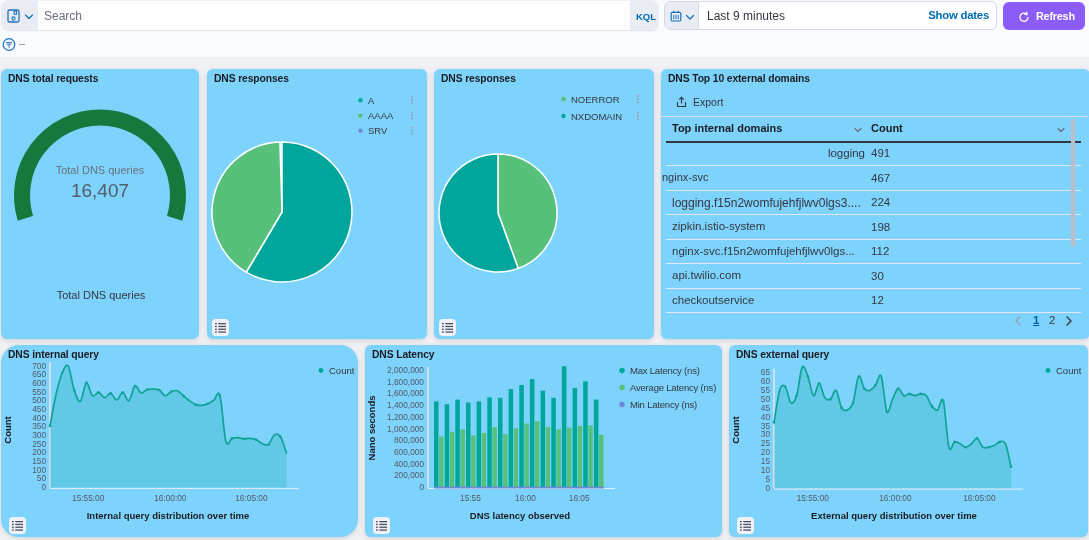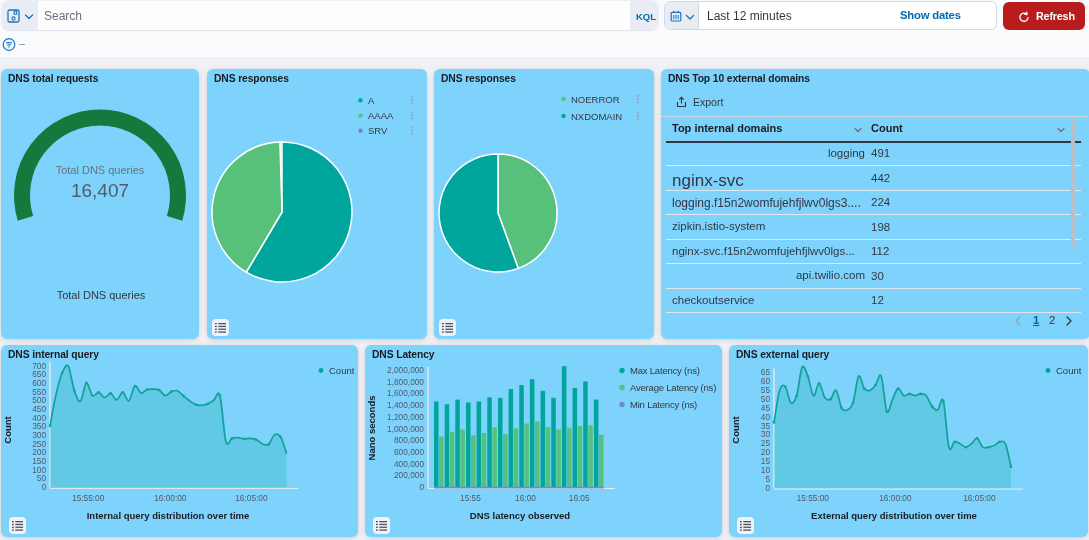--- a/index.html
+++ b/index.html
@@ -30,24 +30,24 @@
       <line x1="3.8" y1="0.8" x2="3.8" y2="3" stroke="#1c73c4" stroke-width="1.2"></line>
       <line x1="8.2" y1="0.8" x2="8.2" y2="3" stroke="#1c73c4" stroke-width="1.2"></line>
       <line x1="3.8" y1="4.9" x2="3.8" y2="9.2" stroke="#1c73c4" stroke-width="1"></line>
       <line x1="6" y1="4.9" x2="6" y2="9.2" stroke="#1c73c4" stroke-width="1"></line>
       <line x1="8.2" y1="4.9" x2="8.2" y2="9.2" stroke="#1c73c4" stroke-width="1"></line>
     </svg>
     <svg width="10" height="12" style="position:absolute;left:20px;top:10px">
       <polyline points="1.5,3.5 5,7 8.5,3.5" fill="none" stroke="#1c73c4" stroke-width="1.3" stroke-linecap="round" stroke-linejoin="round"></polyline>
     </svg>
   </div>
-<div style="position:absolute;left:707px;top:8.5px;font-size:12px;color:#343741;">Last 12 minutes</div>
-<div style="position:absolute;left:900px;top:8.5px;width:89px;text-align:left;font-size:11.3px;font-weight:bold;letter-spacing:-0.2px;color:#006BB4;">Show dates</div>
-
-<div style="position:absolute;left:1003px;top:2px;width:82px;height:27.5px;background:#b91c1c;border-radius:6px;">
+<div style="position:absolute;left:707px;top:8.5px;font-size:12px;color:#343741;">Last 9 minutes</div>
+<div style="position:absolute;left:900px;top:8.5px;width:89px;text-align:right;font-size:11.3px;font-weight:bold;letter-spacing:-0.2px;color:#006BB4;">Show dates</div>
+
+<div style="position:absolute;left:1003px;top:2px;width:82px;height:27.5px;background:#8b5cf6;border-radius:6px;">
     <svg width="12" height="12" style="position:absolute;left:15px;top:8.5px">
       <path d="M10.1,6.2 A4.1,4.1 0 1 1 8.6,3.0" fill="none" stroke="white" stroke-width="1.3"></path>
       <path d="M8.7,0.8 L9.0,3.5 L6.3,3.2" fill="none" stroke="white" stroke-width="1.3" stroke-linejoin="round"></path>
     </svg>
     <div style="position:absolute;left:33px;top:8px;font-size:10.8px;font-weight:bold;letter-spacing:-0.2px;color:#fff;">Refresh</div>
   </div>
 
 <svg width="15" height="15" style="position:absolute;left:2px;top:37px">
     <circle cx="7" cy="7.5" r="5.8" fill="none" stroke="#1c73c4" stroke-width="1.2"></circle>
     <line x1="4" y1="5.7" x2="10" y2="5.7" stroke="#1c73c4" stroke-width="1.2"></line>
@@ -144,48 +144,48 @@
     </svg>
 <div style="position:absolute;left:210px;top:53px;font-size:11px;font-weight:bold;color:#1a1c21;">Count</div>
 <svg width="10" height="10" style="position:absolute;left:395px;top:56px">
       <polyline points="2,3.5 5,6.5 8,3.5" fill="none" stroke="#69707D" stroke-width="1.2" stroke-linecap="round" stroke-linejoin="round"></polyline>
     </svg>
 <div style="position:absolute;left:5px;top:71.5px;width:415px;border-top:2px solid #343741;"></div>
 <div style="position:absolute;left:5px;top:72.5px;width:415px;height:24.5px;border-bottom:1px solid #e3e6ec;"></div>
     <div style="position:absolute;left:11px;top:77.5px;width:193px;font-size:11.5px;color:#343741;white-space:nowrap;overflow:hidden;text-align:right;">logging</div>
     <div style="position:absolute;left:210px;top:78.0px;font-size:11.5px;color:#343741;">491</div>
     <div style="position:absolute;left:5px;top:97.0px;width:415px;height:24.5px;border-bottom:1px solid #e3e6ec;"></div>
-    <div style="position:absolute;left:11px;top:102.0px;width:193px;font-size:17px;color:#343741;white-space:nowrap;overflow:hidden;">nginx-svc</div>
-    <div style="position:absolute;left:210px;top:102.5px;font-size:11.5px;color:#343741;">442</div>
+    <div style="position:absolute;left:1px;top:102.0px;width:193px;font-size:11px;color:#343741;white-space:nowrap;overflow:hidden;">nginx-svc</div>
+    <div style="position:absolute;left:210px;top:102.5px;font-size:11.5px;color:#343741;">467</div>
     <div style="position:absolute;left:5px;top:121.5px;width:415px;height:24.5px;border-bottom:1px solid #e3e6ec;"></div>
     <div style="position:absolute;left:11px;top:126.5px;width:193px;font-size:12px;color:#343741;white-space:nowrap;overflow:hidden;">logging.f15n2womfujehfjlwv0lgs3....</div>
     <div style="position:absolute;left:210px;top:127.0px;font-size:11.5px;color:#343741;">224</div>
     <div style="position:absolute;left:5px;top:146.0px;width:415px;height:24.5px;border-bottom:1px solid #e3e6ec;"></div>
     <div style="position:absolute;left:11px;top:151.0px;width:193px;font-size:11.5px;color:#343741;white-space:nowrap;overflow:hidden;">zipkin.istio-system</div>
     <div style="position:absolute;left:210px;top:151.5px;font-size:11.5px;color:#343741;">198</div>
     <div style="position:absolute;left:5px;top:170.5px;width:415px;height:24.5px;border-bottom:1px solid #e3e6ec;"></div>
     <div style="position:absolute;left:11px;top:175.5px;width:193px;font-size:11.5px;color:#343741;white-space:nowrap;overflow:hidden;">nginx-svc.f15n2womfujehfjlwv0lgs...</div>
     <div style="position:absolute;left:210px;top:176.0px;font-size:11.5px;color:#343741;">112</div>
     <div style="position:absolute;left:5px;top:195.0px;width:415px;height:24.5px;border-bottom:1px solid #e3e6ec;"></div>
-    <div style="position:absolute;left:11px;top:200.0px;width:193px;font-size:11.5px;color:#343741;white-space:nowrap;overflow:hidden;text-align:right;">api.twilio.com</div>
+    <div style="position:absolute;left:11px;top:200.0px;width:193px;font-size:11.5px;color:#343741;white-space:nowrap;overflow:hidden;">api.twilio.com</div>
     <div style="position:absolute;left:210px;top:200.5px;font-size:11.5px;color:#343741;">30</div>
     <div style="position:absolute;left:5px;top:219.5px;width:415px;height:24.5px;border-bottom:1px solid #e3e6ec;"></div>
     <div style="position:absolute;left:11px;top:224.5px;width:193px;font-size:11.5px;color:#343741;white-space:nowrap;overflow:hidden;">checkoutservice</div>
     <div style="position:absolute;left:210px;top:225.0px;font-size:11.5px;color:#343741;">12</div>
 <div style="position:absolute;left:410px;top:50px;width:4px;height:128px;border-radius:2px;background:#b9bfc9;"></div>
 <svg width="10" height="12" style="position:absolute;left:352px;top:246px">
       <polyline points="7,2 3,6 7,10" fill="none" stroke="#98a2b3" stroke-width="1.4" stroke-linecap="round" stroke-linejoin="round"></polyline>
     </svg>
 <div style="position:absolute;left:372px;top:245px;font-size:11.5px;font-weight:bold;color:#0061A6;text-decoration:underline;">1</div>
 <div style="position:absolute;left:388px;top:245px;font-size:11.5px;color:#343741;">2</div>
 <svg width="10" height="12" style="position:absolute;left:403px;top:246px">
       <polyline points="3,2 7,6 3,10" fill="none" stroke="#343741" stroke-width="1.4" stroke-linecap="round" stroke-linejoin="round"></polyline>
     </svg>
 </div>
-<div class="panel" style="left:1px;top:345px;width:357px;height:192px;">
+<div class="panel" style="left:1px;top:345px;width:357px;height:192px;border-radius:18px;">
     <div class="ptitle">DNS internal query</div>
     <svg width="357" height="192" style="position:absolute;left:0;top:0">
       <line x1="49" y1="17.1" x2="49" y2="142.4" stroke="#e4e7ec" stroke-width="1.5"></line>
       <line x1="49" y1="143.4" x2="297.6" y2="143.4" stroke="#e9ecf1" stroke-width="1"></line>
       <text x="45" y="145.0" text-anchor="end" font-size="8.3" fill="#535966">0</text>
       <text x="45" y="136.3" text-anchor="end" font-size="8.3" fill="#535966">50</text>
       <text x="45" y="127.7" text-anchor="end" font-size="8.3" fill="#535966">100</text>
       <text x="45" y="119.0" text-anchor="end" font-size="8.3" fill="#535966">150</text>
       <text x="45" y="110.3" text-anchor="end" font-size="8.3" fill="#535966">200</text>
       <text x="45" y="101.7" text-anchor="end" font-size="8.3" fill="#535966">250</text>

